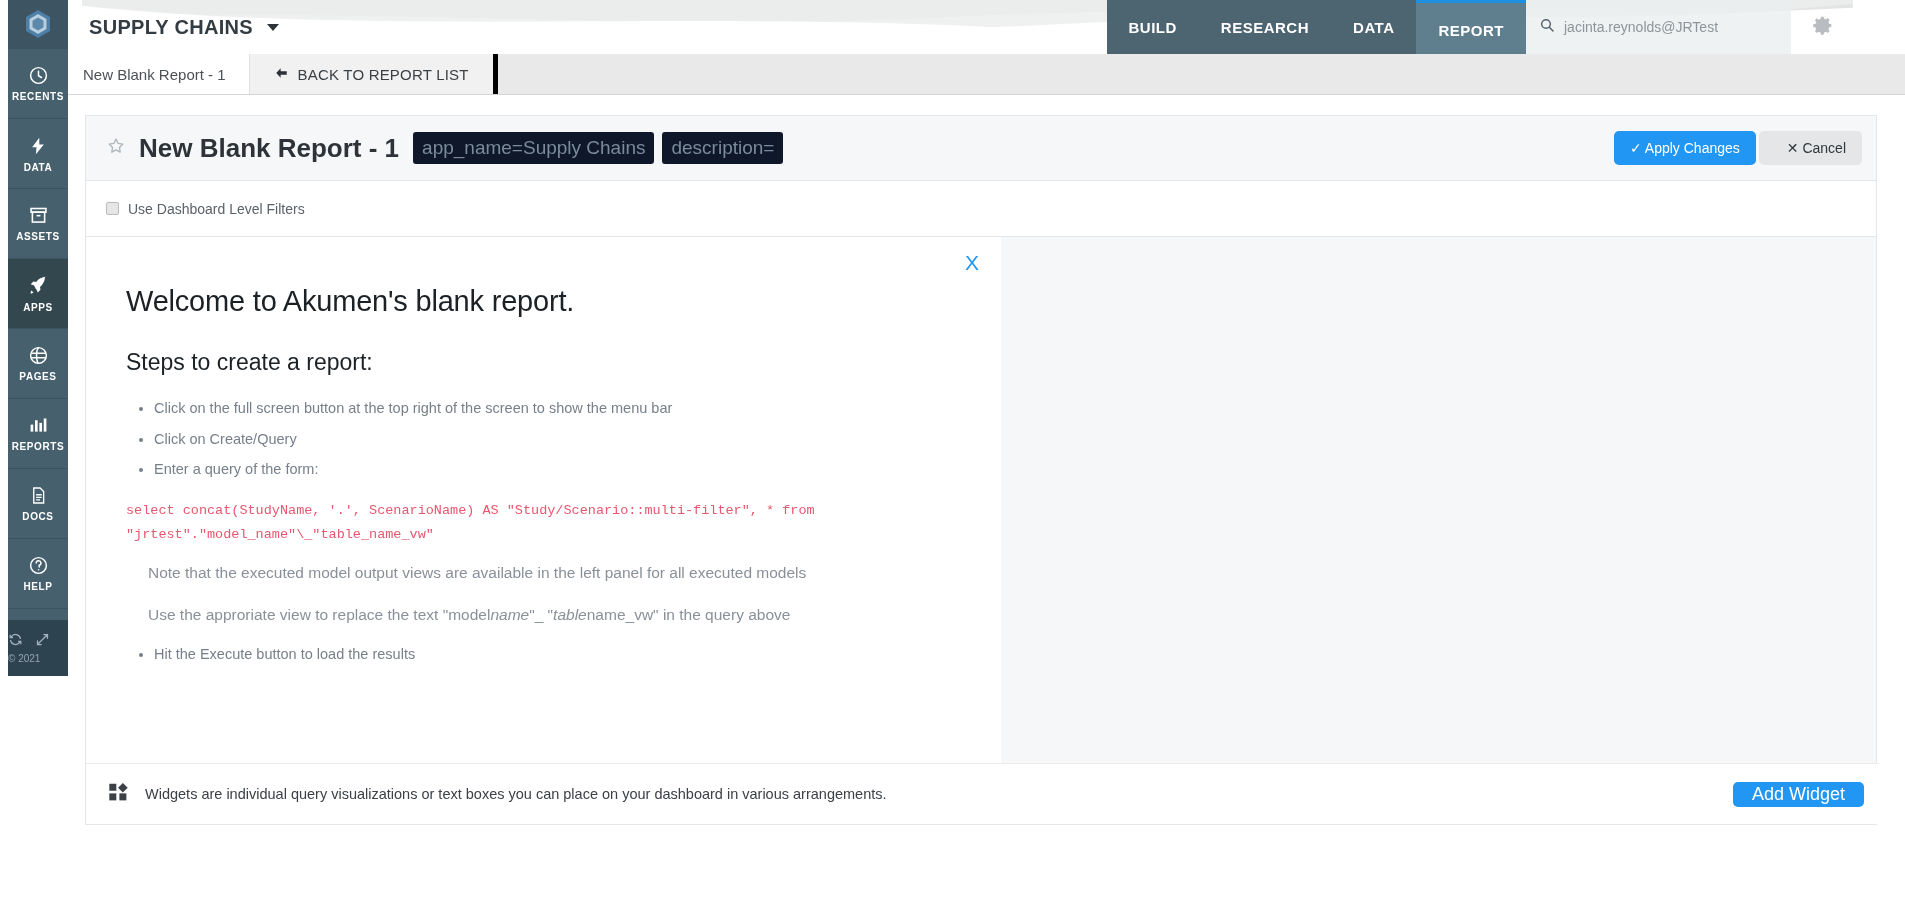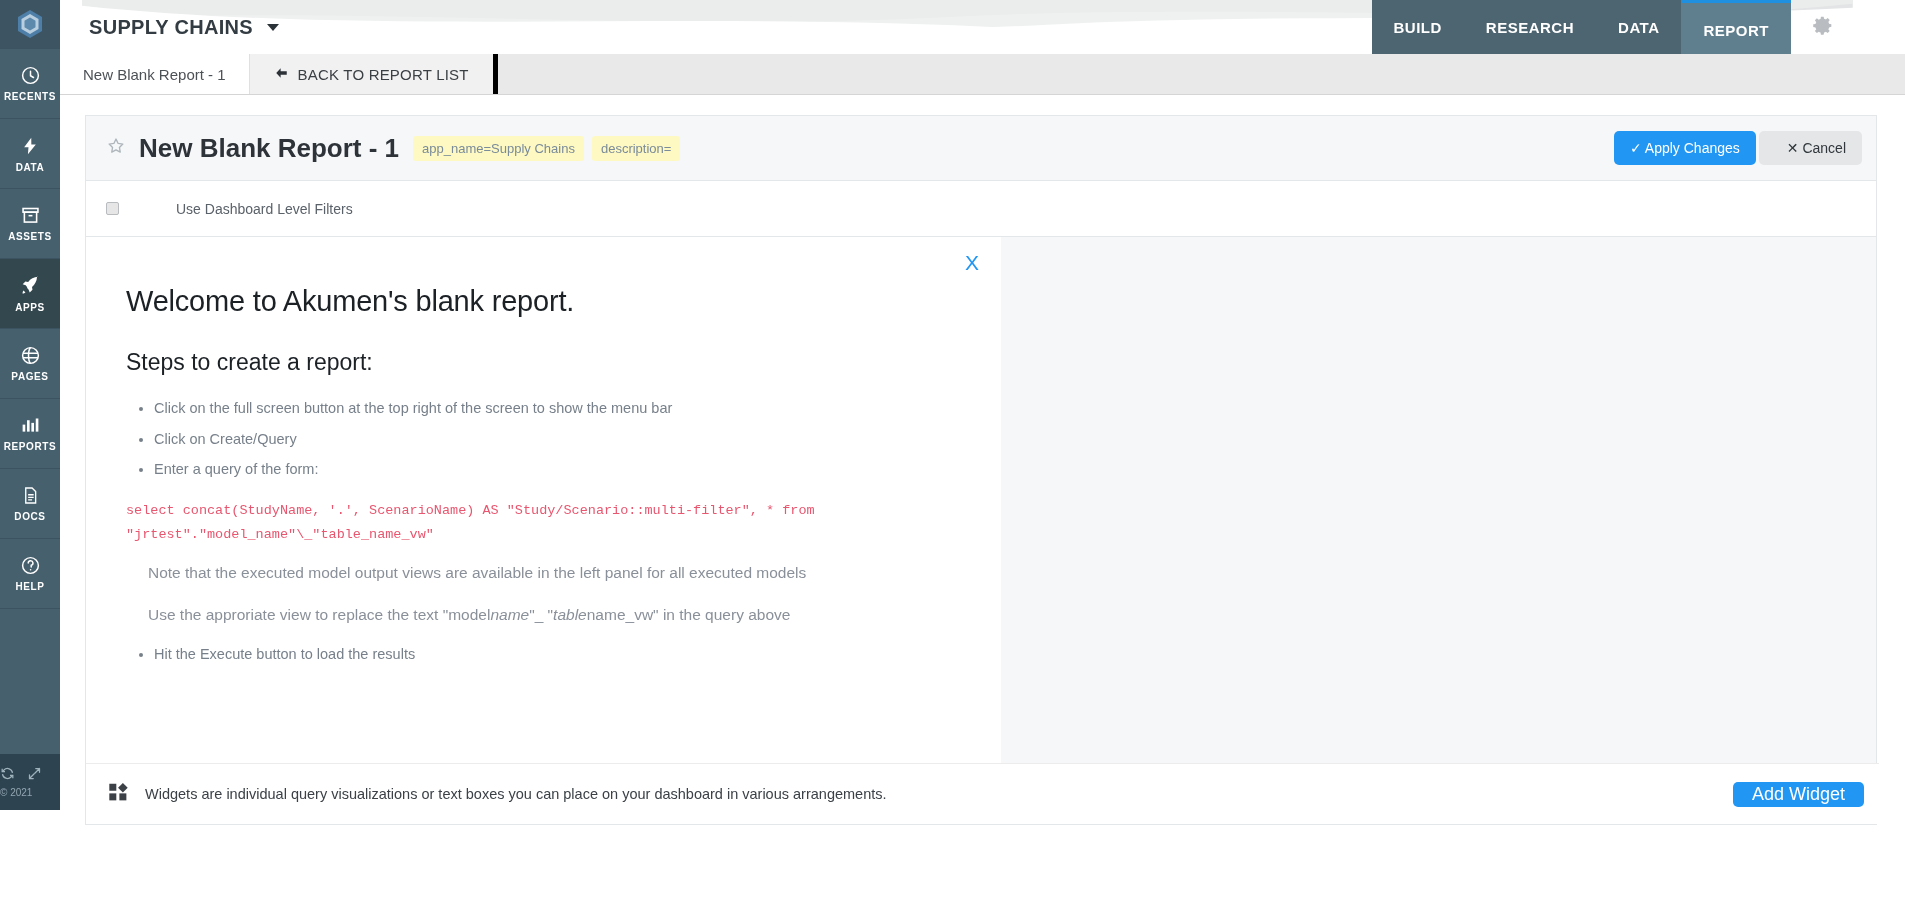--- a/index.html
+++ b/index.html
@@ -5,22 +5,22 @@
   * { box-sizing: border-box; margin: 0; padding: 0; }
   html, body {
     width: 1905px; height: 900px;
     font-family: "Liberation Sans", sans-serif;
     background: #ffffff;
     overflow: hidden;
   }
 
   
   #left-rail {
-    position: absolute; left: 0; top: 0;
-    width: 60px; height: 810px;
+    position: absolute; left: 8px; top: 0;
+    width: 60px; height: 676px;
     background: #46606e;
     display: flex; flex-direction: column;
     z-index: 60;
   }
   #rail-logo {
     height: 48px; flex: 0 0 48px;
     background: #3d5463;
     display: flex; align-items: center; justify-content: center;
   }
   .rail-item {
@@ -127,22 +127,22 @@
     border: 1px solid #e4e7ea;
     display: flex; align-items: center;
     padding: 0 14px 0 20px;
   }
   #star-icon { cursor: pointer; margin-right: 13px; }
   #report-title {
     font-size: 26px; font-weight: bold; color: #2d3338;
     margin-right: 14px;
   }
   .meta-badge {
-    background: #fef9c3; color: #7a8b99;
-    font-size: 13px; padding: 5px 9px; border-radius: 3px;
+    background: #0f172a; color: #7a8b99;
+    font-size: 19px; padding: 5px 9px; border-radius: 3px;
     margin-right: 8px;
     text-align: center;
   }
   #header-actions { margin-left: auto; display: flex; gap: 3px; }
   .btn {
     font-size: 14px; padding: 9px 16px; border: none;
     border-radius: 5px; cursor: pointer;
     font-family: "Liberation Sans", sans-serif;
   }
   .btn-primary { background: #2196f3; color: #ffffff; }
@@ -150,21 +150,21 @@
 
   #filters-row {
     height: 56px; border: 1px solid #e4e7ea; border-top: none;
     background: #ffffff;
     display: flex; align-items: center; padding-left: 20px; gap: 9px;
   }
   #filters-checkbox {
     width: 13px; height: 13px; background: #e6e6e6;
     border: 1px solid #b9bcbf; border-radius: 2px; cursor: pointer;
   }
-  #filters-label { font-size: 14px; color: #5a6169; cursor: pointer; margin-left: 48px; }
+  #filters-label { font-size: 14px; color: #5a6169; cursor: pointer; }
 
   #canvas-area {
     position: relative;
     height: 588px; background: #f5f7f9;
     border: 1px solid #e4e7ea; border-top: none;
     padding: 0;
   }
   #welcome-card {
     position: absolute; left: 0; top: 0;
     width: 915px; height: 540px;
@@ -342,20 +342,29 @@
     <span id="app-switcher-label">SUPPLY CHAINS</span>
     <span class="caret-down"></span>
   </div>
 
   <div id="main-nav">
     <div class="nav-tab">BUILD</div>
     <div class="nav-tab">RESEARCH</div>
     <div class="nav-tab">DATA</div>
     <div class="nav-tab active">REPORT</div>
 
+    <div id="search-wrap">
+      <span>
+        <svg width="16" height="16" viewBox="0 0 24 24" fill="none" stroke="#56616b" stroke-width="2.2">
+          <circle cx="10.5" cy="10.5" r="6.5"></circle>
+            <path d="M15.5 15.5 21 21" stroke-linecap="round"></path>
+        </svg>
+      </span>
+      <span id="search-value">jacinta.reynolds@JRTest</span>
+    </div>
 
     <div id="gear-btn">
       <span>
         <svg width="25" height="25" viewBox="0 0 24 24" fill="#b9bdc1">
           <path d="M12 8.4a3.6 3.6 0 1 0 0 7.2 3.6 3.6 0 0 0 0-7.2zm0 5.5a1.9 1.9 0 1 1 0-3.8 1.9 1.9 0 0 1 0 3.8z"></path>
           <path d="M20.5 13.3v-2.6l-2.2-.4a6.6 6.6 0 0 0-.7-1.7l1.3-1.8-1.9-1.9-1.8 1.3a6.6 6.6 0 0 0-1.7-.7L13.1 3.5h-2.6l-.4 2.2a6.6 6.6 0 0 0-1.7.7L6.6 5.1 4.7 7l1.3 1.8a6.6 6.6 0 0 0-.7 1.7l-2.2.4v2.6l2.2.4c.15.6.4 1.17.7 1.7L4.7 17.4l1.9 1.9 1.8-1.3c.53.3 1.1.55 1.7.7l.4 2.2h2.6l.4-2.2c.6-.15 1.17-.4 1.7-.7l1.8 1.3 1.9-1.9-1.3-1.8c.3-.53.55-1.1.7-1.7z"></path>
         </svg>
       </span>
     </div>
   </div>

